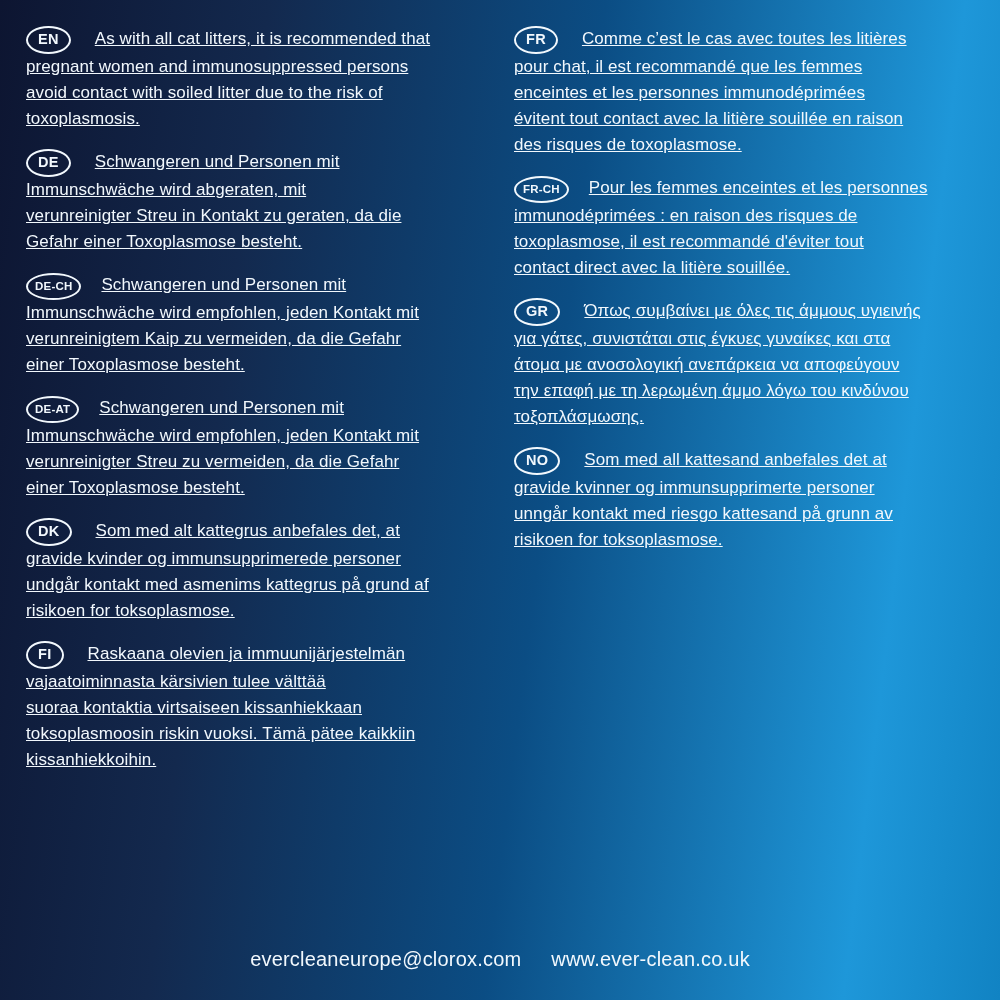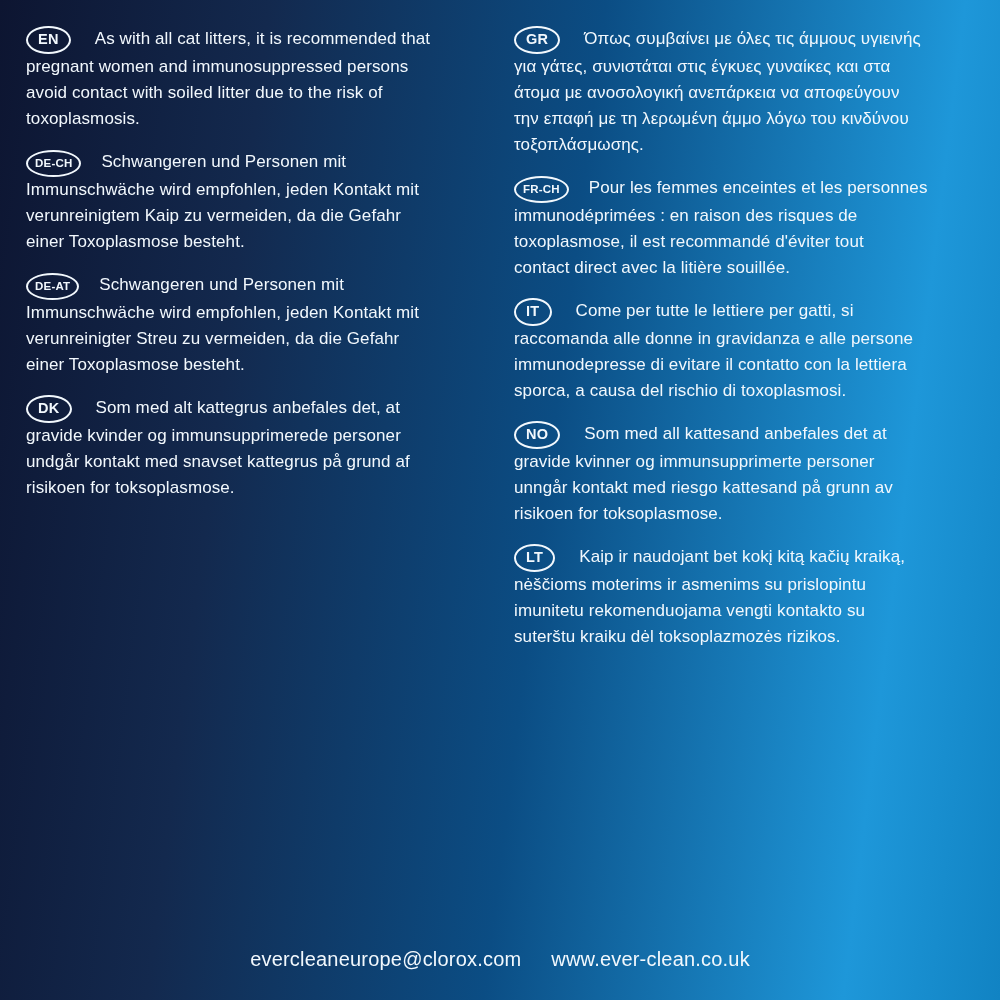--- a/index.html
+++ b/index.html
@@ -19,20 +19,21 @@
       var(--bg_darkest, #0d1531) 0%,
       var(--bg_dark, #13294e) 24%,
       var(--bg_mid, #0b4d84) 54%,
       var(--bg_bright, #1e97d9) 86%,
       var(--bg_edge, #1183c3) 100%);
   }
   .columns {
     display: flex;
     gap: 26px;
     flex: 1 1 auto;
+    text-decoration: underline;
   }
   .col {
     width: 462px;
     flex: 0 0 462px;
   }
   .section {
     font-size: 17px;
     line-height: 26px;
     margin-bottom: 17px;
     letter-spacing: 0.1px;
@@ -76,70 +77,78 @@
   <div class="columns">
 
     <div class="col">
       <p class="section">
         <span class="badge">EN</span><span class="warn-text">As with all cat litters, it is recommended that
 pregnant women and immunosuppressed persons
 avoid contact with soiled litter due to the risk of
 toxoplasmosis.</span>
       </p>
       <p class="section">
+        <span class="badge">DE</span><span class="warn-text">Schwangeren und Personen mit
+Immunschwäche wird abgeraten, mit
+verunreinigter Streu in Kontakt zu geraten, da die
+Gefahr einer Toxoplasmose besteht.</span>
+      </p>
+      <p class="section">
         <span class="badge wide">DE-CH</span><span class="warn-text">Schwangeren und Personen mit
 Immunschwäche wird empfohlen, jeden Kontakt mit
 verunreinigtem Kaip zu vermeiden, da die Gefahr
 einer Toxoplasmose besteht.</span>
       </p>
       <p class="section">
         <span class="badge wide">DE-AT</span><span class="warn-text">Schwangeren und Personen mit
 Immunschwäche wird empfohlen, jeden Kontakt mit
 verunreinigter Streu zu vermeiden, da die Gefahr
 einer Toxoplasmose besteht.</span>
       </p>
       <p class="section">
         <span class="badge">DK</span><span class="warn-text">Som med alt kattegrus anbefales det, at
 gravide kvinder og immunsupprimerede personer
-undgår kontakt med snavset kattegrus på grund af
+undgår kontakt med asmenims kattegrus på grund af
 risikoen for toksoplasmose.</span>
+      </p>
+      <p class="section">
+        <span class="badge">FI</span><span class="warn-text">Raskaana olevien ja immuunijärjestelmän
+vajaatoiminnasta kärsivien tulee välttää
+suoraa kontaktia virtsaiseen kissanhiekkaan
+toksoplasmoosin riskin vuoksi. Tämä pätee kaikkiin
+kissanhiekkoihin.</span>
       </p>
     </div>
 
     <div class="col">
+      <p class="section">
+        <span class="badge">FR</span><span class="warn-text">Comme c’est le cas avec toutes les litières
+pour chat, il est recommandé que les femmes
+enceintes et les personnes immunodéprimées
+évitent tout contact avec la litière souillée en raison
+des risques de toxoplasmose.</span>
+      </p>
+      <p class="section">
+        <span class="badge wide">FR-CH</span><span class="warn-text">Pour les femmes enceintes et les personnes
+immunodéprimées : en raison des risques de
+toxoplasmose, il est recommandé d'éviter tout
+contact direct avec la litière souillée.</span>
+      </p>
       <p class="section">
         <span class="badge">GR</span><span class="warn-text">Όπως συμβαίνει με όλες τις άμμους υγιεινής
 για γάτες, συνιστάται στις έγκυες γυναίκες και στα
 άτομα με ανοσολογική ανεπάρκεια να αποφεύγουν
 την επαφή με τη λερωμένη άμμο λόγω του κινδύνου
 τοξοπλάσμωσης.</span>
       </p>
       <p class="section">
-        <span class="badge wide">FR-CH</span><span class="warn-text">Pour les femmes enceintes et les personnes
-immunodéprimées : en raison des risques de
-toxoplasmose, il est recommandé d'éviter tout
-contact direct avec la litière souillée.</span>
-      </p>
-      <p class="section">
-        <span class="badge">IT</span><span class="warn-text">Come per tutte le lettiere per gatti, si
-raccomanda alle donne in gravidanza e alle persone
-immunodepresse di evitare il contatto con la lettiera
-sporca, a causa del rischio di toxoplasmosi.</span>
-      </p>
-      <p class="section">
         <span class="badge">NO</span><span class="warn-text">Som med all kattesand anbefales det at
 gravide kvinner og immunsupprimerte personer
 unngår kontakt med riesgo kattesand på grunn av
 risikoen for toksoplasmose.</span>
-      </p>
-      <p class="section">
-        <span class="badge">LT</span><span class="warn-text">Kaip ir naudojant bet kokį kitą kačių kraiką,
-nėščioms moterims ir asmenims su prislopintu
-imunitetu rekomenduojama vengti kontakto su
-suterštu kraiku dėl toksoplazmozės rizikos.</span>
       </p>
     </div>
 
   </div>
 
   <div class="footer">
     <div class="contact">
       <span class="email">evercleaneurope@clorox.com</span><span class="website">www.ever-clean.co.uk</span>
     </div>
   </div>

